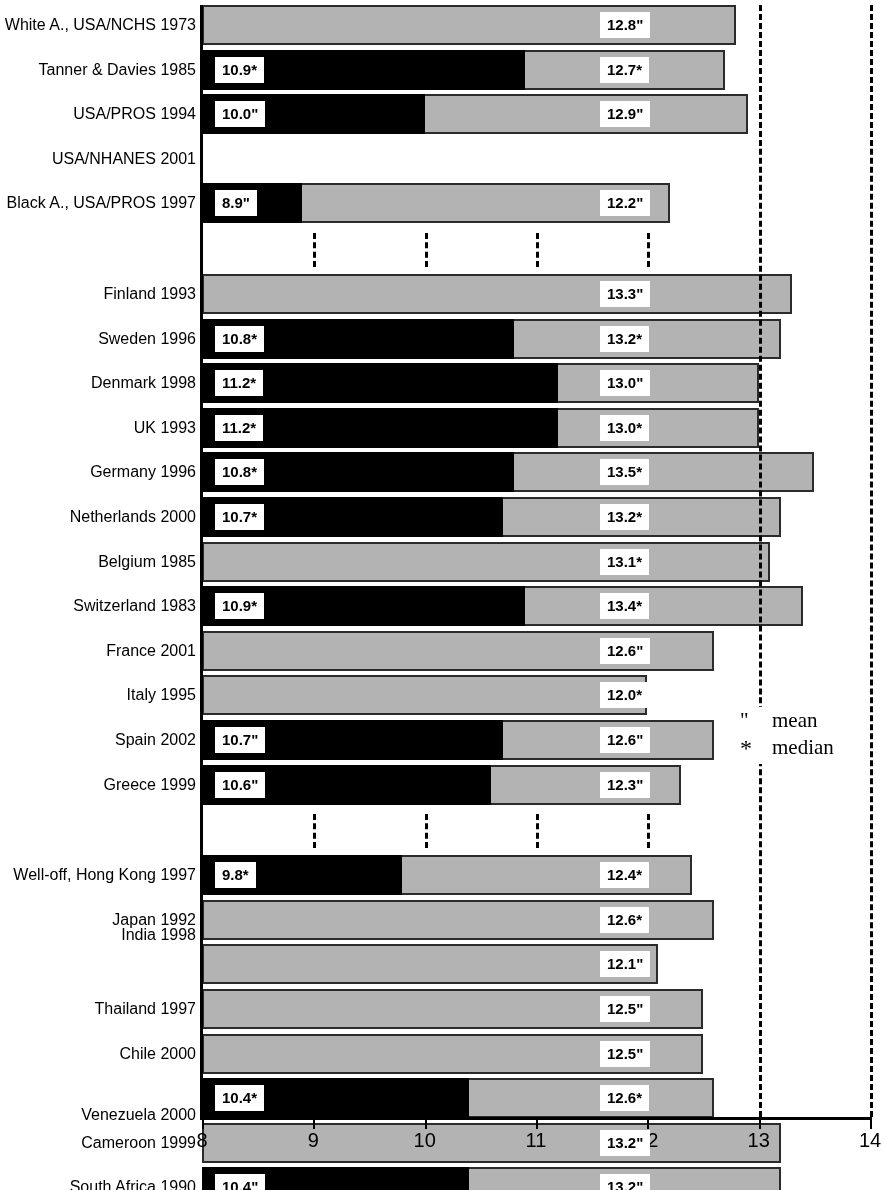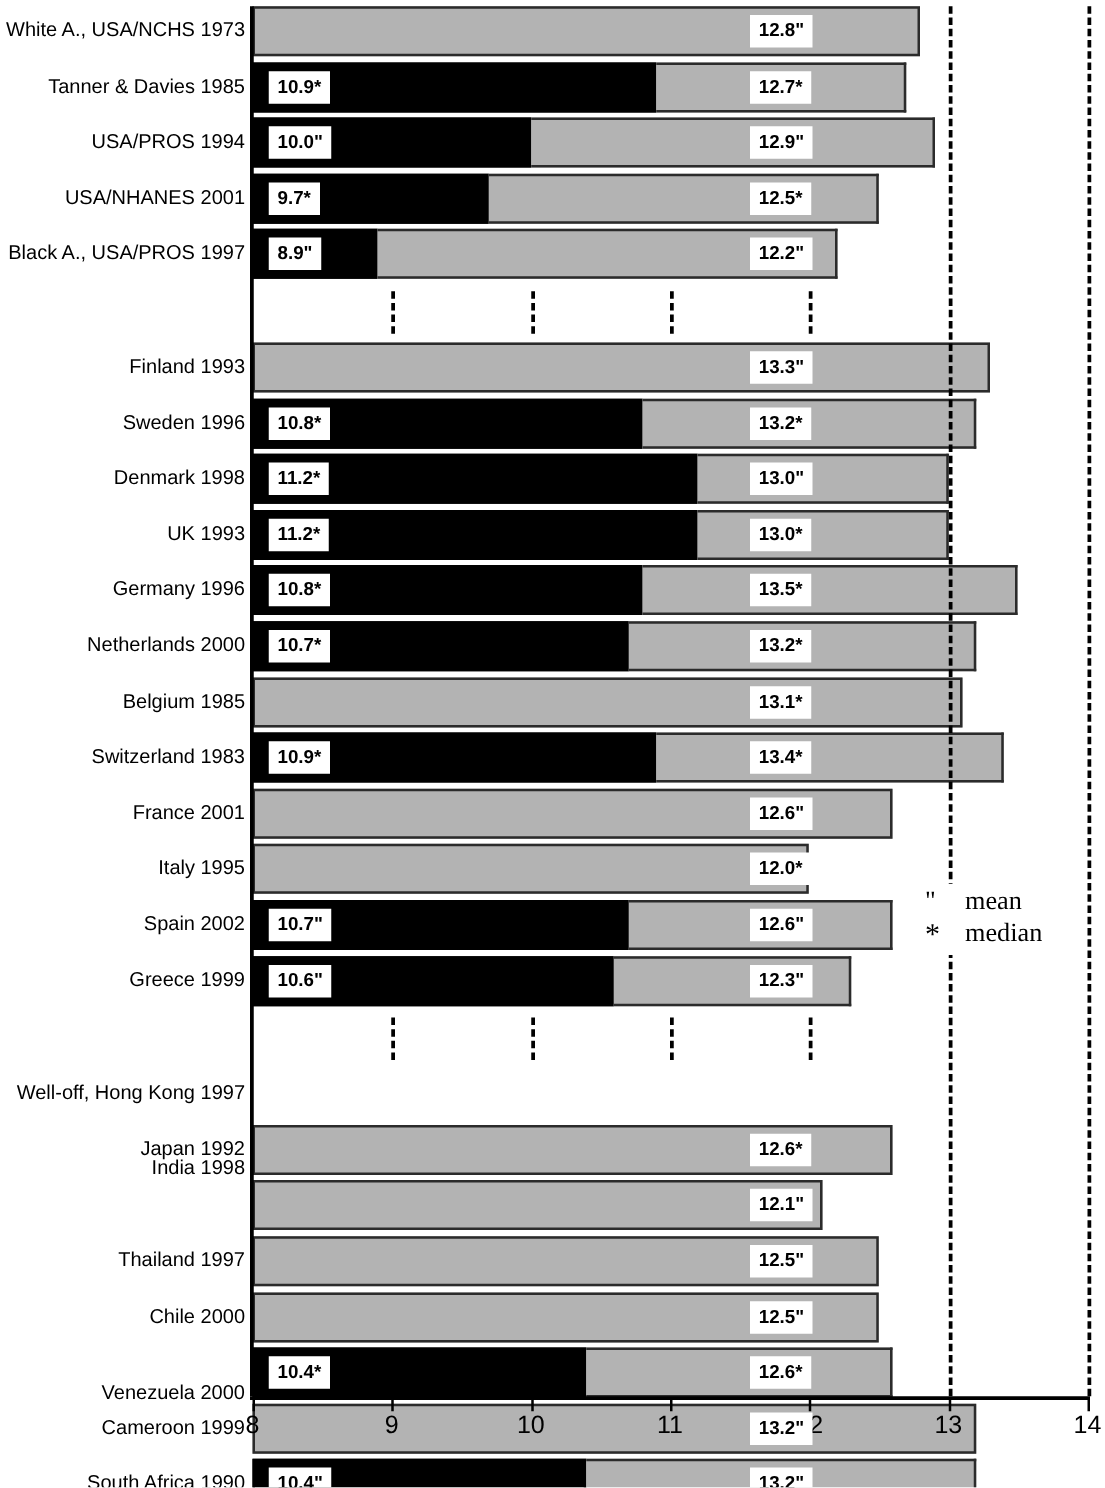--- a/index.html
+++ b/index.html
@@ -241,26 +241,20 @@
         <div class="seg seg-men" style="left: 322.867px; width: 200.4px;"></div>
         <div class="val-box val-b2">10.9*</div>
         <div class="val-box val-men">12.7*</div>
       </div>
       <div class="bar-row" style="top: 89.2px; width: 545.533px;">
         <div class="seg seg-b2" style="width: 222.667px;"></div>
         <div class="seg seg-men" style="left: 222.667px; width: 322.867px;"></div>
         <div class="val-box val-b2">10.0"</div>
         <div class="val-box val-men">12.9"</div>
       </div>
-      <div class="bar-row" style="top: 133.8px; width: 501px;">
-        <div class="seg seg-b2" style="width: 189.267px;"></div>
-        <div class="seg seg-men" style="left: 189.267px; width: 311.733px;"></div>
-        <div class="val-box val-b2">9.7*</div>
-        <div class="val-box val-men">12.5*</div>
-      </div>
       <div class="bar-row" style="top: 178.4px; width: 467.6px;">
         <div class="seg seg-b2" style="width: 100.2px;"></div>
         <div class="seg seg-men" style="left: 100.2px; width: 367.4px;"></div>
         <div class="val-box val-b2">8.9"</div>
         <div class="val-box val-men">12.2"</div>
       </div>
       <div class="bar-row" style="top: 269px; width: 590.067px;">
         <div class="seg seg-men full" style="left: 0px; width: 590.067px;"></div>
         <div class="val-box val-men">13.3"</div>
       </div>
@@ -316,20 +310,26 @@
         <div class="seg seg-b2" style="width: 300.6px;"></div>
         <div class="seg seg-men" style="left: 300.6px; width: 211.533px;"></div>
         <div class="val-box val-b2">10.7"</div>
         <div class="val-box val-men">12.6"</div>
       </div>
       <div class="bar-row" style="top: 759.6px; width: 478.733px;">
         <div class="seg seg-b2" style="width: 289.467px;"></div>
         <div class="seg seg-men" style="left: 289.467px; width: 189.267px;"></div>
         <div class="val-box val-b2">10.6"</div>
         <div class="val-box val-men">12.3"</div>
+      </div>
+      <div class="bar-row" style="top: 850.2px; width: 489.867px;">
+        <div class="seg seg-b2" style="width: 200.4px;"></div>
+        <div class="seg seg-men" style="left: 200.4px; width: 289.467px;"></div>
+        <div class="val-box val-b2">9.8*</div>
+        <div class="val-box val-men">12.4*</div>
       </div>
       <div class="bar-row" style="top: 894.8px; width: 512.133px;">
         <div class="seg seg-men full" style="left: 0px; width: 512.133px;"></div>
         <div class="val-box val-men">12.6*</div>
       </div>
       <div class="bar-row" style="top: 939.4px; width: 456.467px;">
         <div class="seg seg-men full" style="left: 0px; width: 456.467px;"></div>
         <div class="val-box val-men">12.1"</div>
       </div>
       <div class="bar-row" style="top: 984px; width: 501px;">

